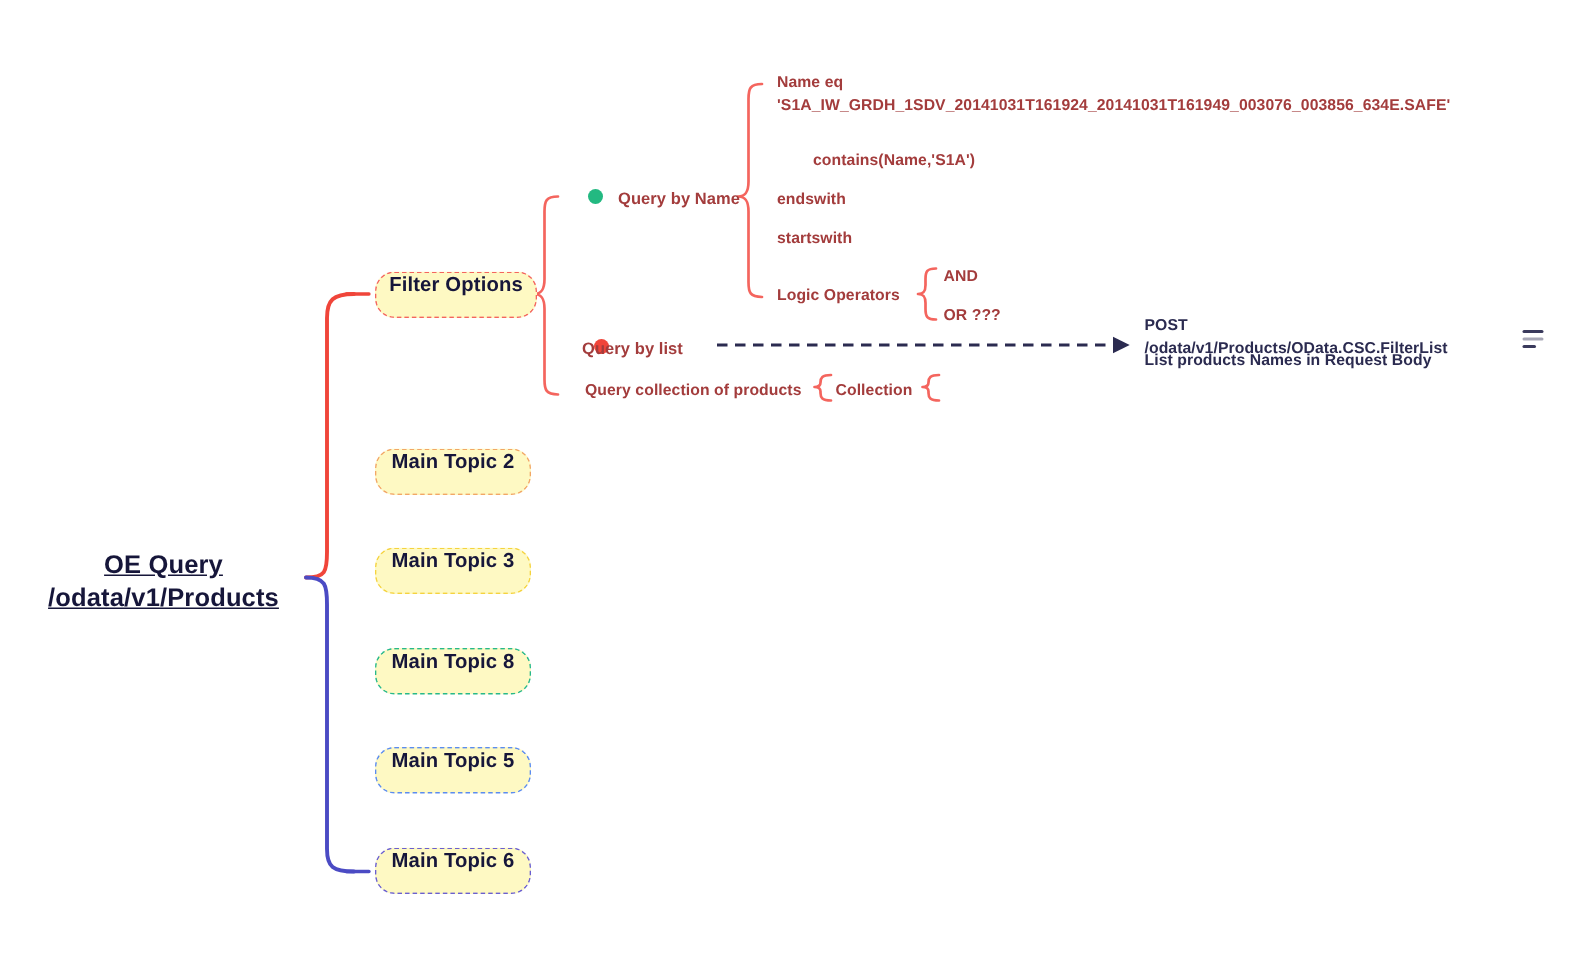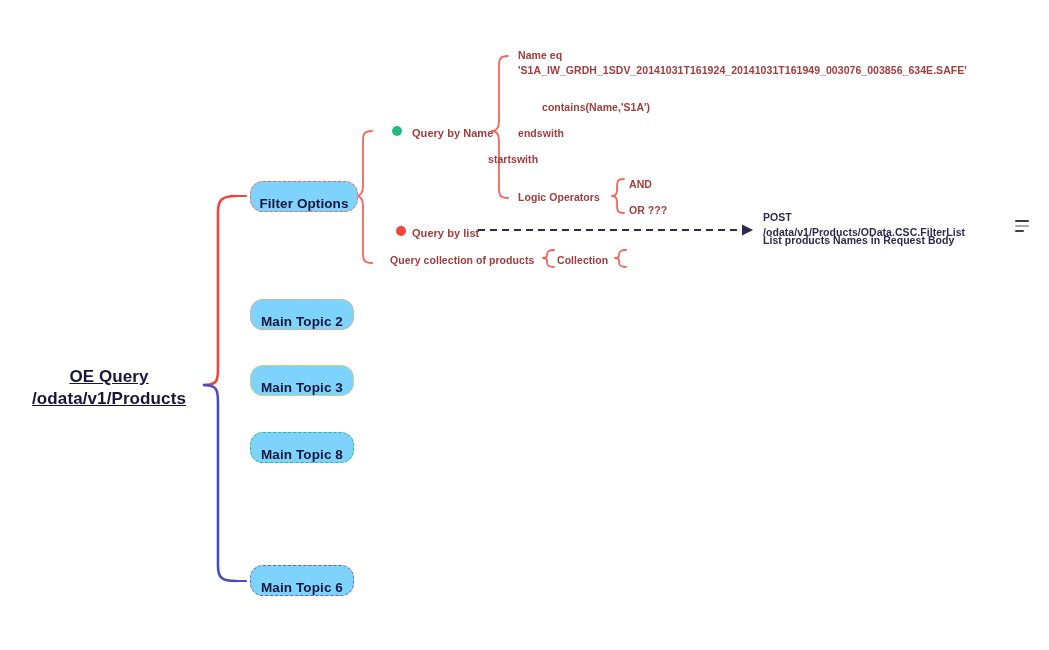--- a/index.html
+++ b/index.html
@@ -23,24 +23,24 @@
     position: absolute;
     left: 0;
     top: 0;
     width: 1049px;
     height: 650px;
     pointer-events: none;
   }
   .node {
     position: absolute;
     display: flex;
-    align-items: flex-end;
+    align-items: flex-start;
     justify-content: center;
     box-sizing: border-box;
-    background: #7dd3fc;
+    background: #fef9c3;
     color: #16163a;
     font-size: 13.5px;
     font-weight: 600;
     letter-spacing: .1px;
     border-style: dashed;
     border-width: 1.7px;
     border-radius: 13px;
   }
   .root-title {
     position: absolute;
@@ -141,44 +141,47 @@
   </div>
 
   <div class="node" style="left:250px; top:365px; width:104px; height:31px; border-color:#f5d33f;">
     <span>Main Topic 3</span>
   </div>
 
   <div class="node" style="left:250px; top:432px; width:104px; height:31px; border-color:#27b98a;">
     <span>Main Topic 8</span>
   </div>
 
+  <div class="node" style="left:250px; top:498px; width:104px; height:31px; border-color:#5b8cf0;">
+    <span>Main Topic 5</span>
+  </div>
 
   <div class="node" style="left:250px; top:565px; width:104px; height:31px; border-color:#6a5fd0;">
     <span>Main Topic 6</span>
   </div>
 
   <div class="bullet" style="left:392px; top:126px; background:#23b981;"></div>
   <div class="leaf" style="left:412px; top:126px; width:110px; font-size:11px;">Query by <b>Name</b></div>
 
   <div class="leaf" style="left:518px; top:48px; width:215px;"><b>Name eq</b><br><span>'S1A_IW_GRDH_1SDV_20141031T161924_20141031T161949_003076_003856_634E.SAFE'</span></div>
 
   <div class="leaf" style="left:518px; top:100px;margin-left:24px;">contains(Name,<b>'S1A'</b>)</div>
 
   <div class="leaf" style="left:518px; top:126px;">endswith</div>
 
-  <div class="leaf" style="left:488px; top:152px;">startswith</div>
+  <div class="leaf" style="left:518px; top:152px;">startswith</div>
 
   <div class="leaf" style="left:518px; top:190px;">Logic Operators</div>
 
   <div class="leaf" style="left:629px; top:177px;">AND</div>
 
   <div class="leaf" style="left:629px; top:203px;text-align:center;">OR ???</div>
 
   <div class="bullet" style="left:396px; top:226px; background:#f0453a;"></div>
-  <div class="leaf" style="left:412px; top:226px; width:110px; font-size:11px;">Query by <b>list</b></div>
+  <div class="leaf" style="left:388px; top:226px; width:110px; font-size:11px;">Query by <b>list</b></div>
 
   <div class="leaf navy" style="left:763px; top:210px; width:230px;">POST /odata/v1/Products/OData.CSC.FilterList</div>
   <div class="leaf navy" style="left:763px; top:233px; width:230px;">List products Names in Request Body</div>
 
   <div class="leaf" style="left:390px; top:253px;">Query collection of products</div>
 
   <div class="leaf" style="left:557px; top:253px;">Collection</div>
 
   <div class="corner-icon" style="left:1015px; top:220px;">
     <i></i>

